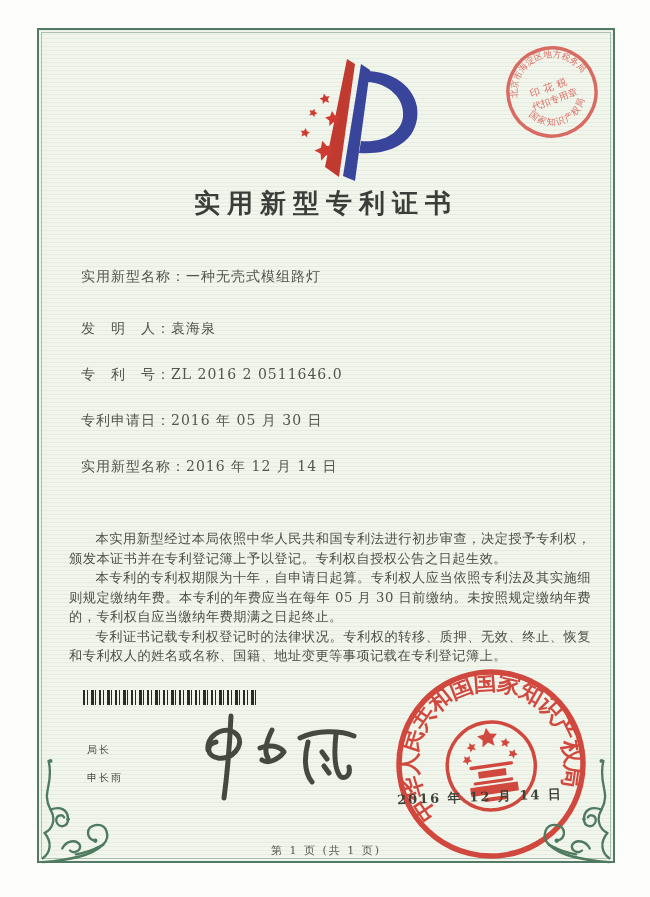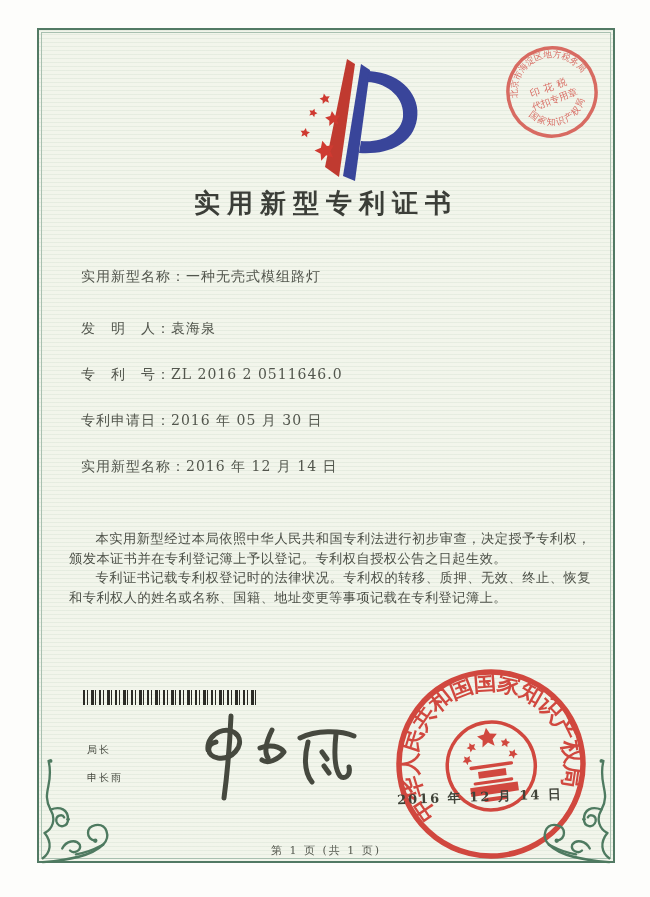--- a/index.html
+++ b/index.html
@@ -137,20 +137,21 @@
         <span class="val">2016 年 05 月 30 日</span>
       </div>
       <div class="field">
         <span class="lab">实用新型名称：</span>
         <span class="val">2016 年 12 月 14 日</span>
       </div>
     </div>
 
     <div class="body-text">
       <p>本实用新型经过本局依照中华人民共和国专利法进行初步审查，决定授予专利权，颁发本证书并在专利登记簿上予以登记。专利权自授权公告之日起生效。</p>
+      <p>本专利的专利权期限为十年，自申请日起算。专利权人应当依照专利法及其实施细则规定缴纳年费。本专利的年费应当在每年 05 月 30 日前缴纳。未按照规定缴纳年费的，专利权自应当缴纳年费期满之日起终止。</p>
       <p>专利证书记载专利权登记时的法律状况。专利权的转移、质押、无效、终止、恢复和专利权人的姓名或名称、国籍、地址变更等事项记载在专利登记簿上。</p>
     </div>
 
     <div class="barcode"></div>
 
     <div class="officer">
       <div>局长</div>
       <div>申长雨</div>
     </div>
 

